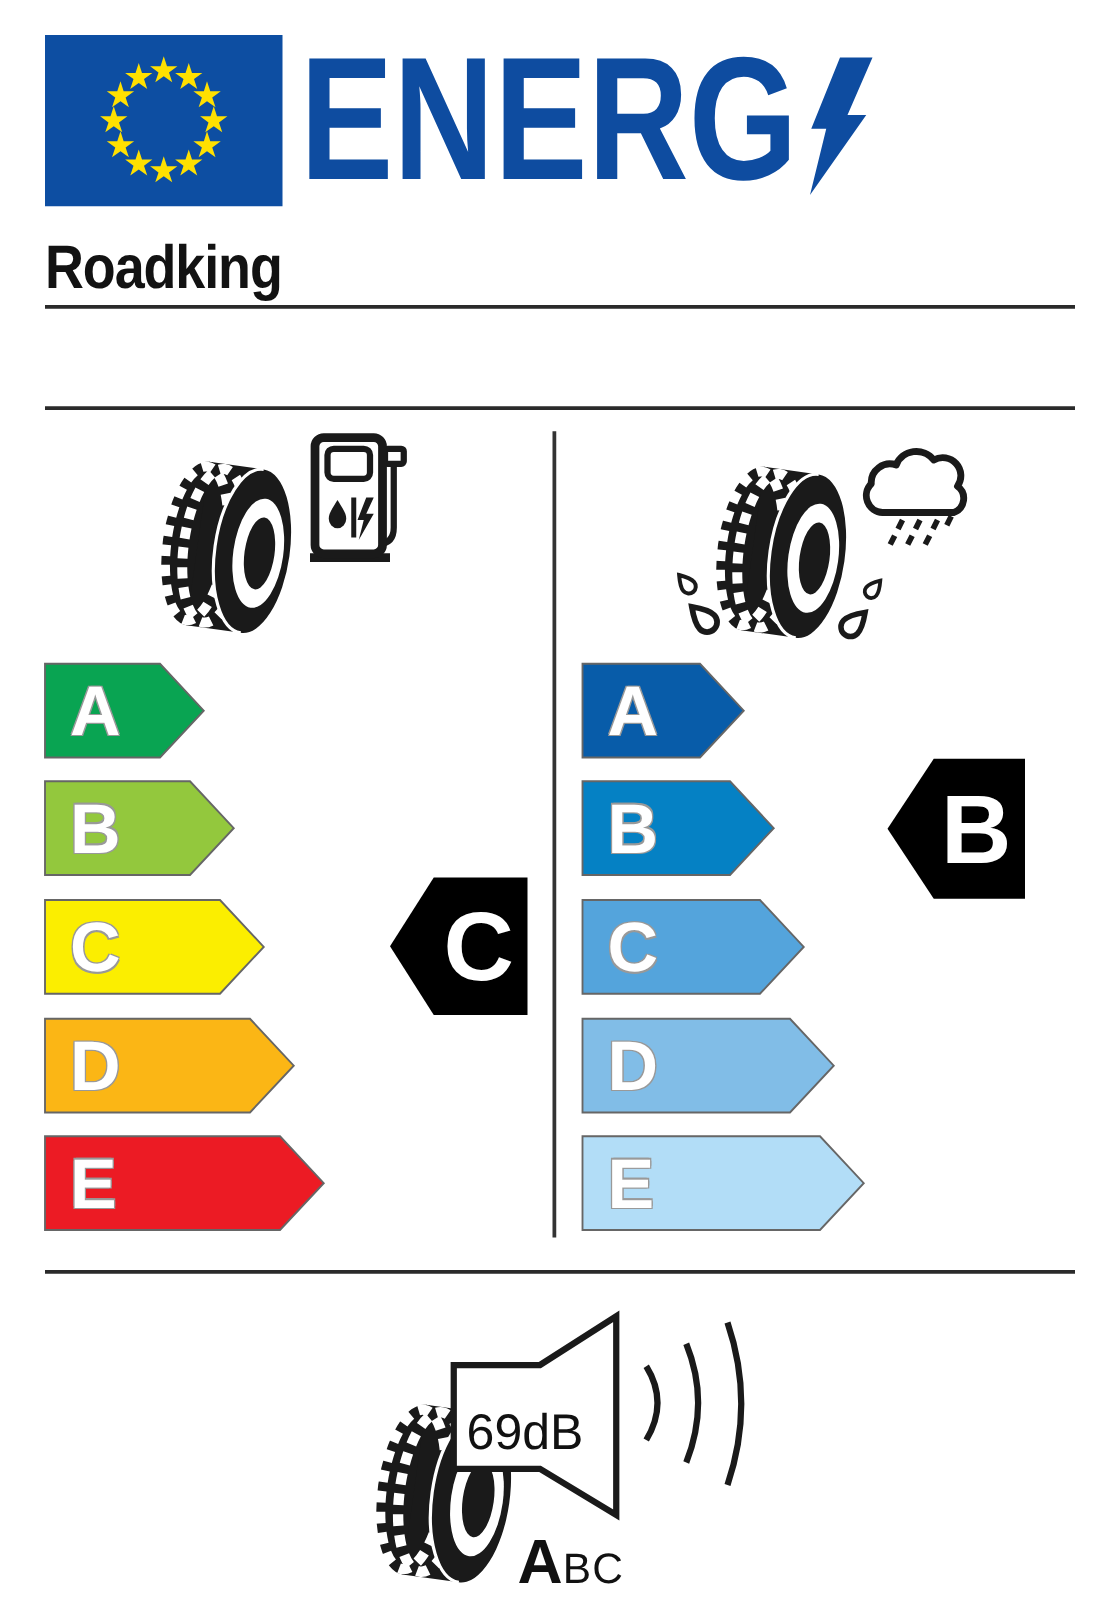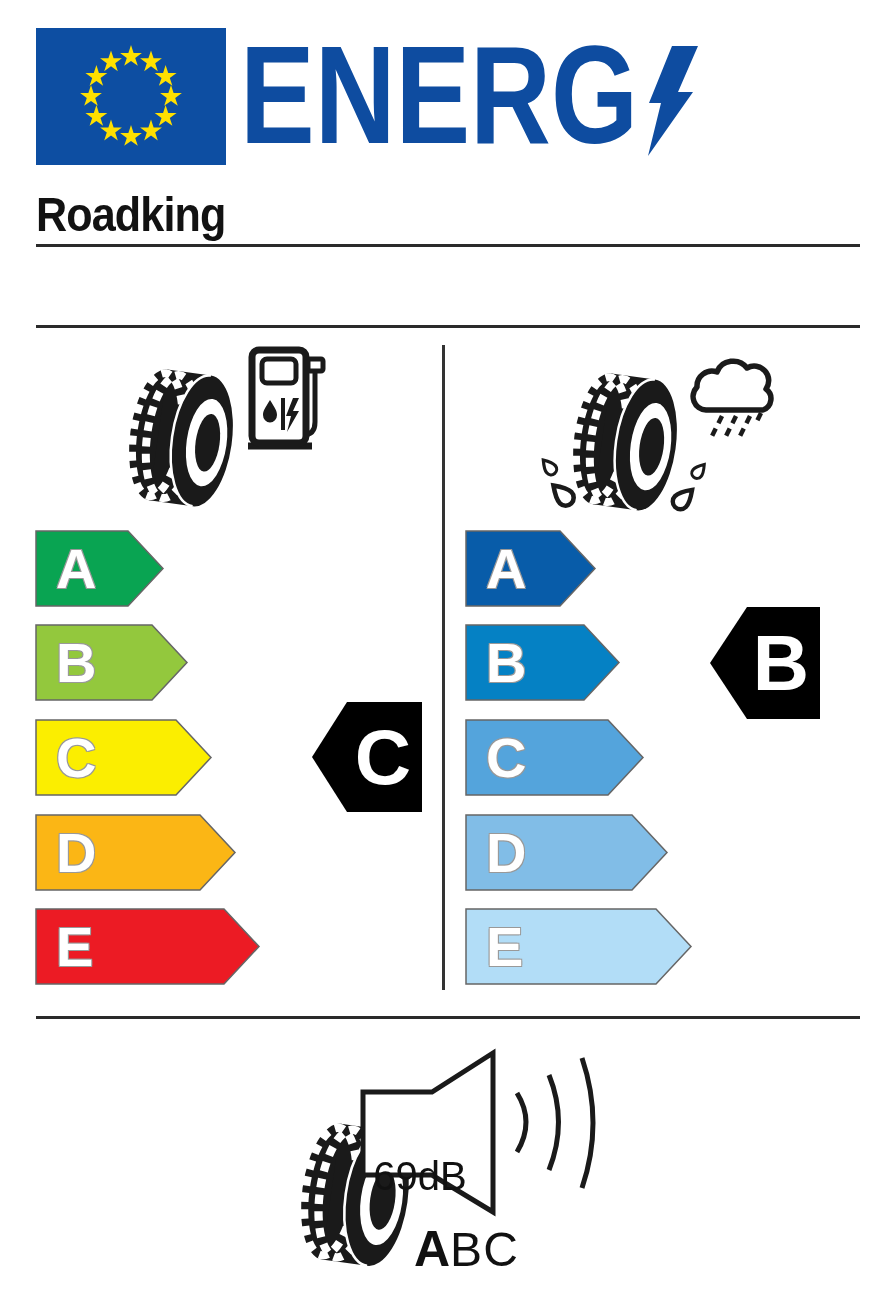--- a/index.html
+++ b/index.html
@@ -25,26 +25,26 @@
     font-size:56px; font-weight:bold; color:#ffffff; line-height:1;
     text-shadow:-1px -1px 0 #999, 1px -1px 0 #999, -1px 1px 0 #999, 1px 1px 0 #999;
   }
   .indicator { }
   .ind-letter {
     position:absolute; left:40px; top:0; width:62px; height:100%;
     display:flex; align-items:center; justify-content:center;
     font-size:78px; font-weight:bold; color:#ffffff; line-height:1;
   }
   .db-value {
-    left:366px; top:1154px; width:108px; text-align:center;
+    left:366px; top:1124px; width:108px; text-align:center;
     font-size:40px; color:#111; line-height:1.1; white-space:nowrap;
   }
   .noise-classes { left:414px; top:1224px; display:flex; align-items:baseline; }
   .noise-classes .main { font-size:50px; font-weight:bold; color:#111; line-height:1; }
-  .noise-classes .others { font-size:48px; font-weight:400; color:#111; line-height:1; letter-spacing:1px;text-align:center; }
+  .noise-classes .others { font-size:34px; font-weight:400; color:#111; line-height:1; letter-spacing:1px;text-align:center; }
 </style>
 </head>
 <body>
 
 <svg class="abs" style="left:36px;top:28px" width="190" height="137" viewBox="0 0 190 137">
   <rect x="0" y="0" width="190" height="137" fill="#0D4EA2"></rect>
   <g>
       <polygon points="95.0,17.0 97.6,24.9 105.9,24.9 99.2,29.9 101.8,37.8 95.0,32.9 88.2,37.8 90.8,29.9 84.1,24.9 92.4,24.9" fill="#FFE000"></polygon>
       <polygon points="115.0,22.4 117.6,30.3 125.9,30.3 119.2,35.2 121.8,43.2 115.0,38.3 108.2,43.2 110.8,35.2 104.1,30.3 112.4,30.3" fill="#FFE000"></polygon>
       <polygon points="129.6,37.0 132.2,44.9 140.6,44.9 133.8,49.9 136.4,57.8 129.6,52.9 122.9,57.8 125.5,49.9 118.7,44.9 127.1,44.9" fill="#FFE000"></polygon>

